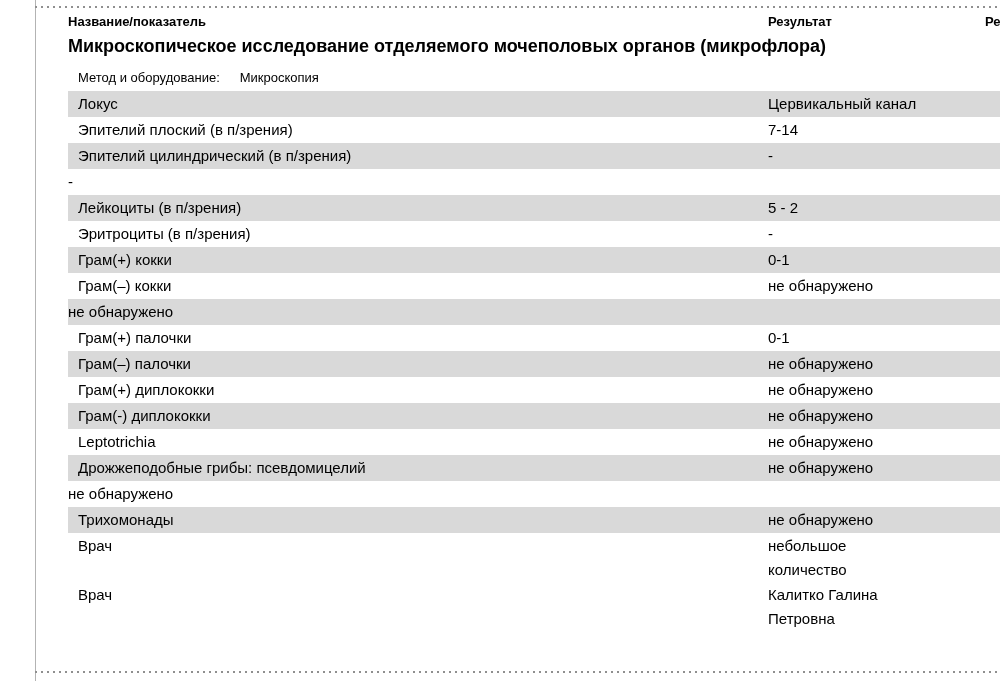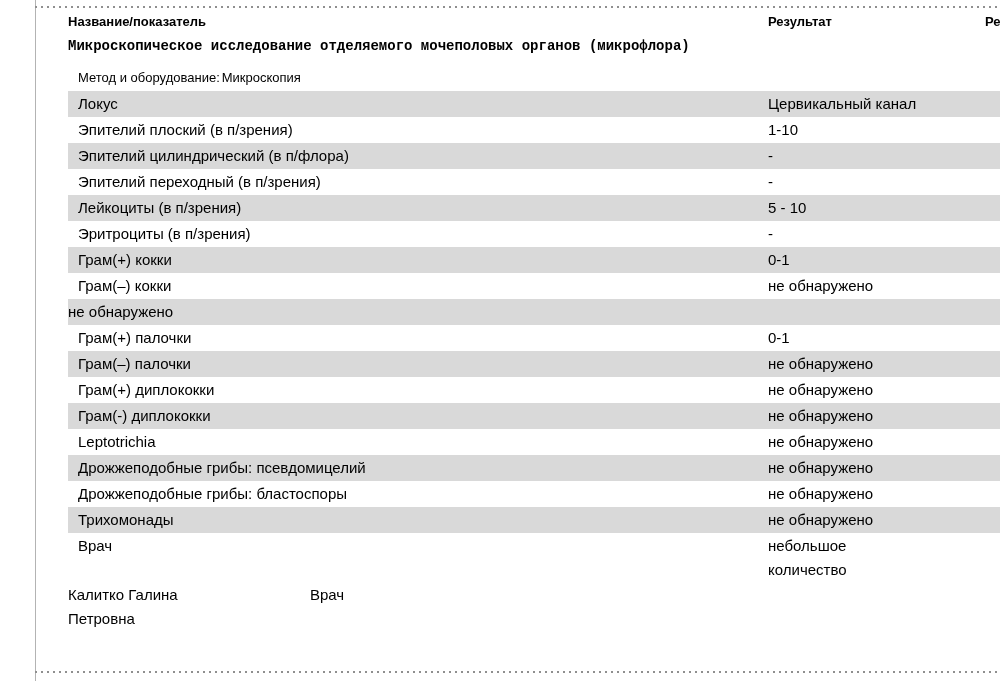--- a/index.html
+++ b/index.html
@@ -30,27 +30,27 @@
   .colheads{
     position:absolute;top:14px;left:68px;right:0;height:18px;
     font-size:13px;font-weight:bold;
   }
   .colheads .name-col{position:absolute;left:0;white-space:nowrap;}
   .colheads .result-col{position:absolute;left:700px;white-space:nowrap;}
   .colheads .ref-col{position:absolute;left:917px;white-space:nowrap;}
 
   .doc-title{
     position:absolute;top:35px;left:68px;right:10px;
-    font-size:14px;font-weight:bold;line-height:22px;white-space:nowrap;font-family:Liberation Mono, monospace;
+    font-size:18px;font-weight:bold;line-height:22px;white-space:nowrap;
   }
   .method-line{
     position:absolute;top:70px;left:78px;
     font-size:13px;line-height:16px;
   }
-  .method-line .val{margin-left:2px;}
+  .method-line .val{margin-left:20px;}
 
   .rows{
     position:absolute;top:91px;left:68px;right:0;
   }
   .row{
     display:flex;
     min-height:26px;
     font-size:15px;
   }
   .row.shaded{background:var(--shaded);}
@@ -88,36 +88,35 @@
 </div>
 
 <div class="rows" id="rows">
   <div class="row shaded">
     <div class="cell name">Локус</div>
     <div class="cell result">Цервикальный канал</div>
   </div>
 
   <div class="row">
     <div class="cell name">Эпителий плоский (в п/зрения)</div>
-    <div class="cell result">1-10</div>
+    <div class="cell result">7-14</div>
   </div>
 
   <div class="row shaded">
-    <div class="cell name">Эпителий цилиндрический (в п/флора)</div>
+    <div class="cell name">Эпителий цилиндрический (в п/зрения)</div>
     <div class="cell result">-</div>
   </div>
 
   <div class="row">
-    <div class="cell name">Эпителий переходный (в п/зрения)</div>
     <div class="cell result">-</div>
   </div>
 
   <div class="row shaded">
     <div class="cell name">Лейкоциты (в п/зрения)</div>
-    <div class="cell result">5 - 10</div>
+    <div class="cell result">5 - 2</div>
   </div>
 
   <div class="row">
     <div class="cell name">Эритроциты (в п/зрения)</div>
     <div class="cell result">-</div>
   </div>
 
   <div class="row shaded">
     <div class="cell name">Грам(+) кокки</div>
     <div class="cell result">0-1</div>
@@ -156,36 +155,35 @@
     <div class="cell name">Leptotrichia</div>
     <div class="cell result">не обнаружено</div>
   </div>
 
   <div class="row shaded">
     <div class="cell name">Дрожжеподобные грибы: псевдомицелий</div>
     <div class="cell result">не обнаружено</div>
   </div>
 
   <div class="row">
-    <div class="cell name">Дрожжеподобные грибы: бластоспоры</div>
     <div class="cell result">не обнаружено</div>
   </div>
 
   <div class="row shaded">
     <div class="cell name">Трихомонады</div>
     <div class="cell result">не обнаружено</div>
   </div>
 
   <div class="row">
     <div class="cell name">Врач</div>
     <div class="cell result">небольшое
 количество</div>
   </div>
 
 
   <div class="row">
+    <div class="cell name">Врач</div>
     <div class="cell result">Калитко Галина
 Петровна</div>
-    <div class="cell name">Врач</div>
   </div>
 </div>
 
 <div class="dotted bottom"></div>
 
 </body></html>

